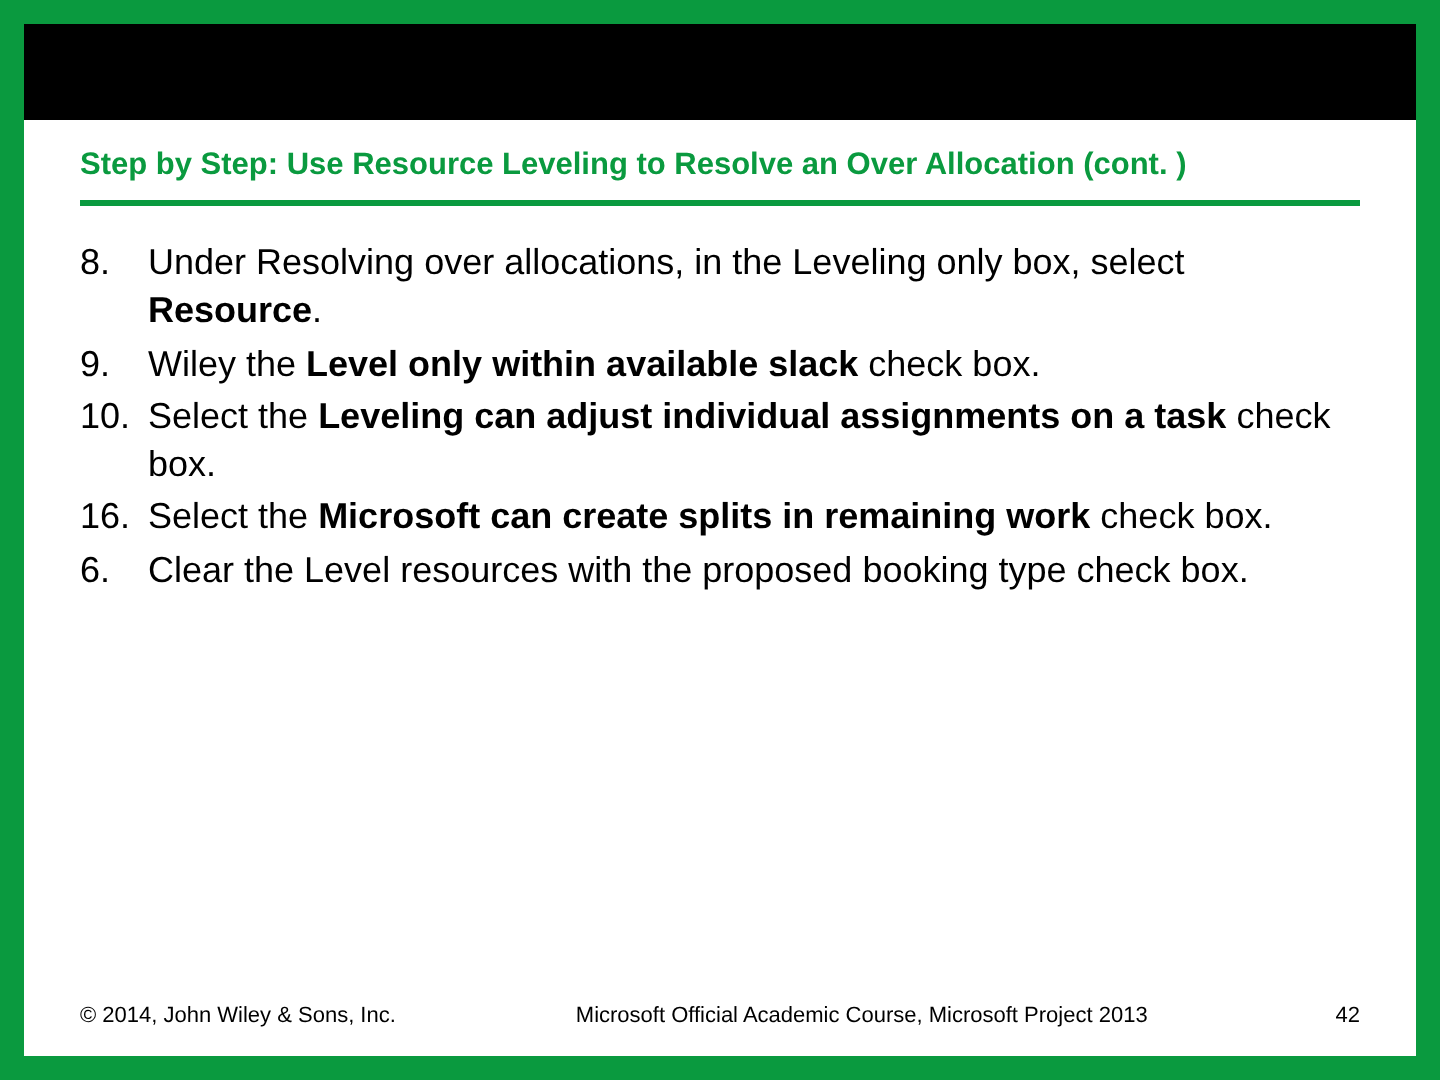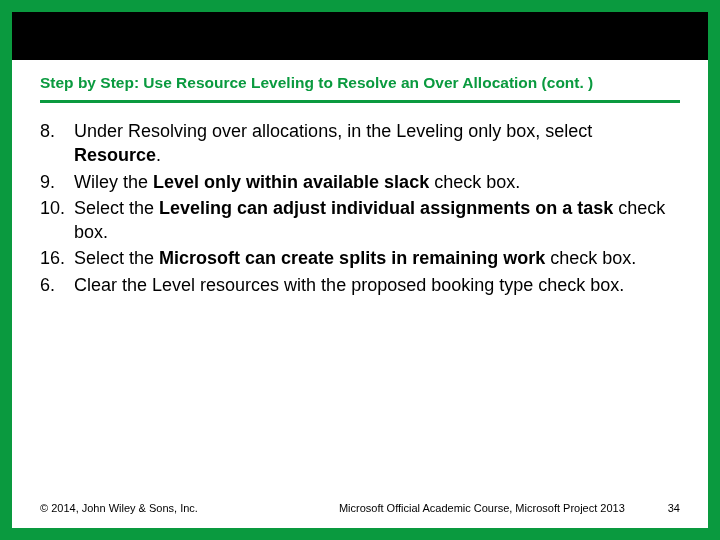--- a/index.html
+++ b/index.html
@@ -59,21 +59,21 @@
   .footer {
     position: absolute;
     bottom: 14px;
     left: 28px;
     right: 28px;
     display: flex;
     align-items: baseline;
     font-size: 11px;
     color: #000000;
   }
-  .footer .copyright { margin-right: 93px; }
+  .footer .copyright { margin-right: 42px; }
   .footer .course { flex: 1; padding-left: 48px; }
   .footer .pagenum { }
 </style>
 </head>
 <body>
 
 <div class="slide">
   <div class="black-band"></div>
 
   <div class="content-area">
@@ -100,15 +100,15 @@
       <li>
         <span class="num">6.</span>
         <span class="txt"><span>Clear the Level resources with the proposed booking type check box.</span><b></b><span></span></span>
       </li>
     </ol>
   </div>
 
   <div class="footer">
     <span class="copyright">© 2014, John Wiley &amp; Sons, Inc.</span>
     <span class="course">Microsoft Official Academic Course, Microsoft Project 2013</span>
-    <span class="pagenum">34</span>
+    <span class="pagenum">42</span>
   </div>
 </div>
 
 </body></html>

